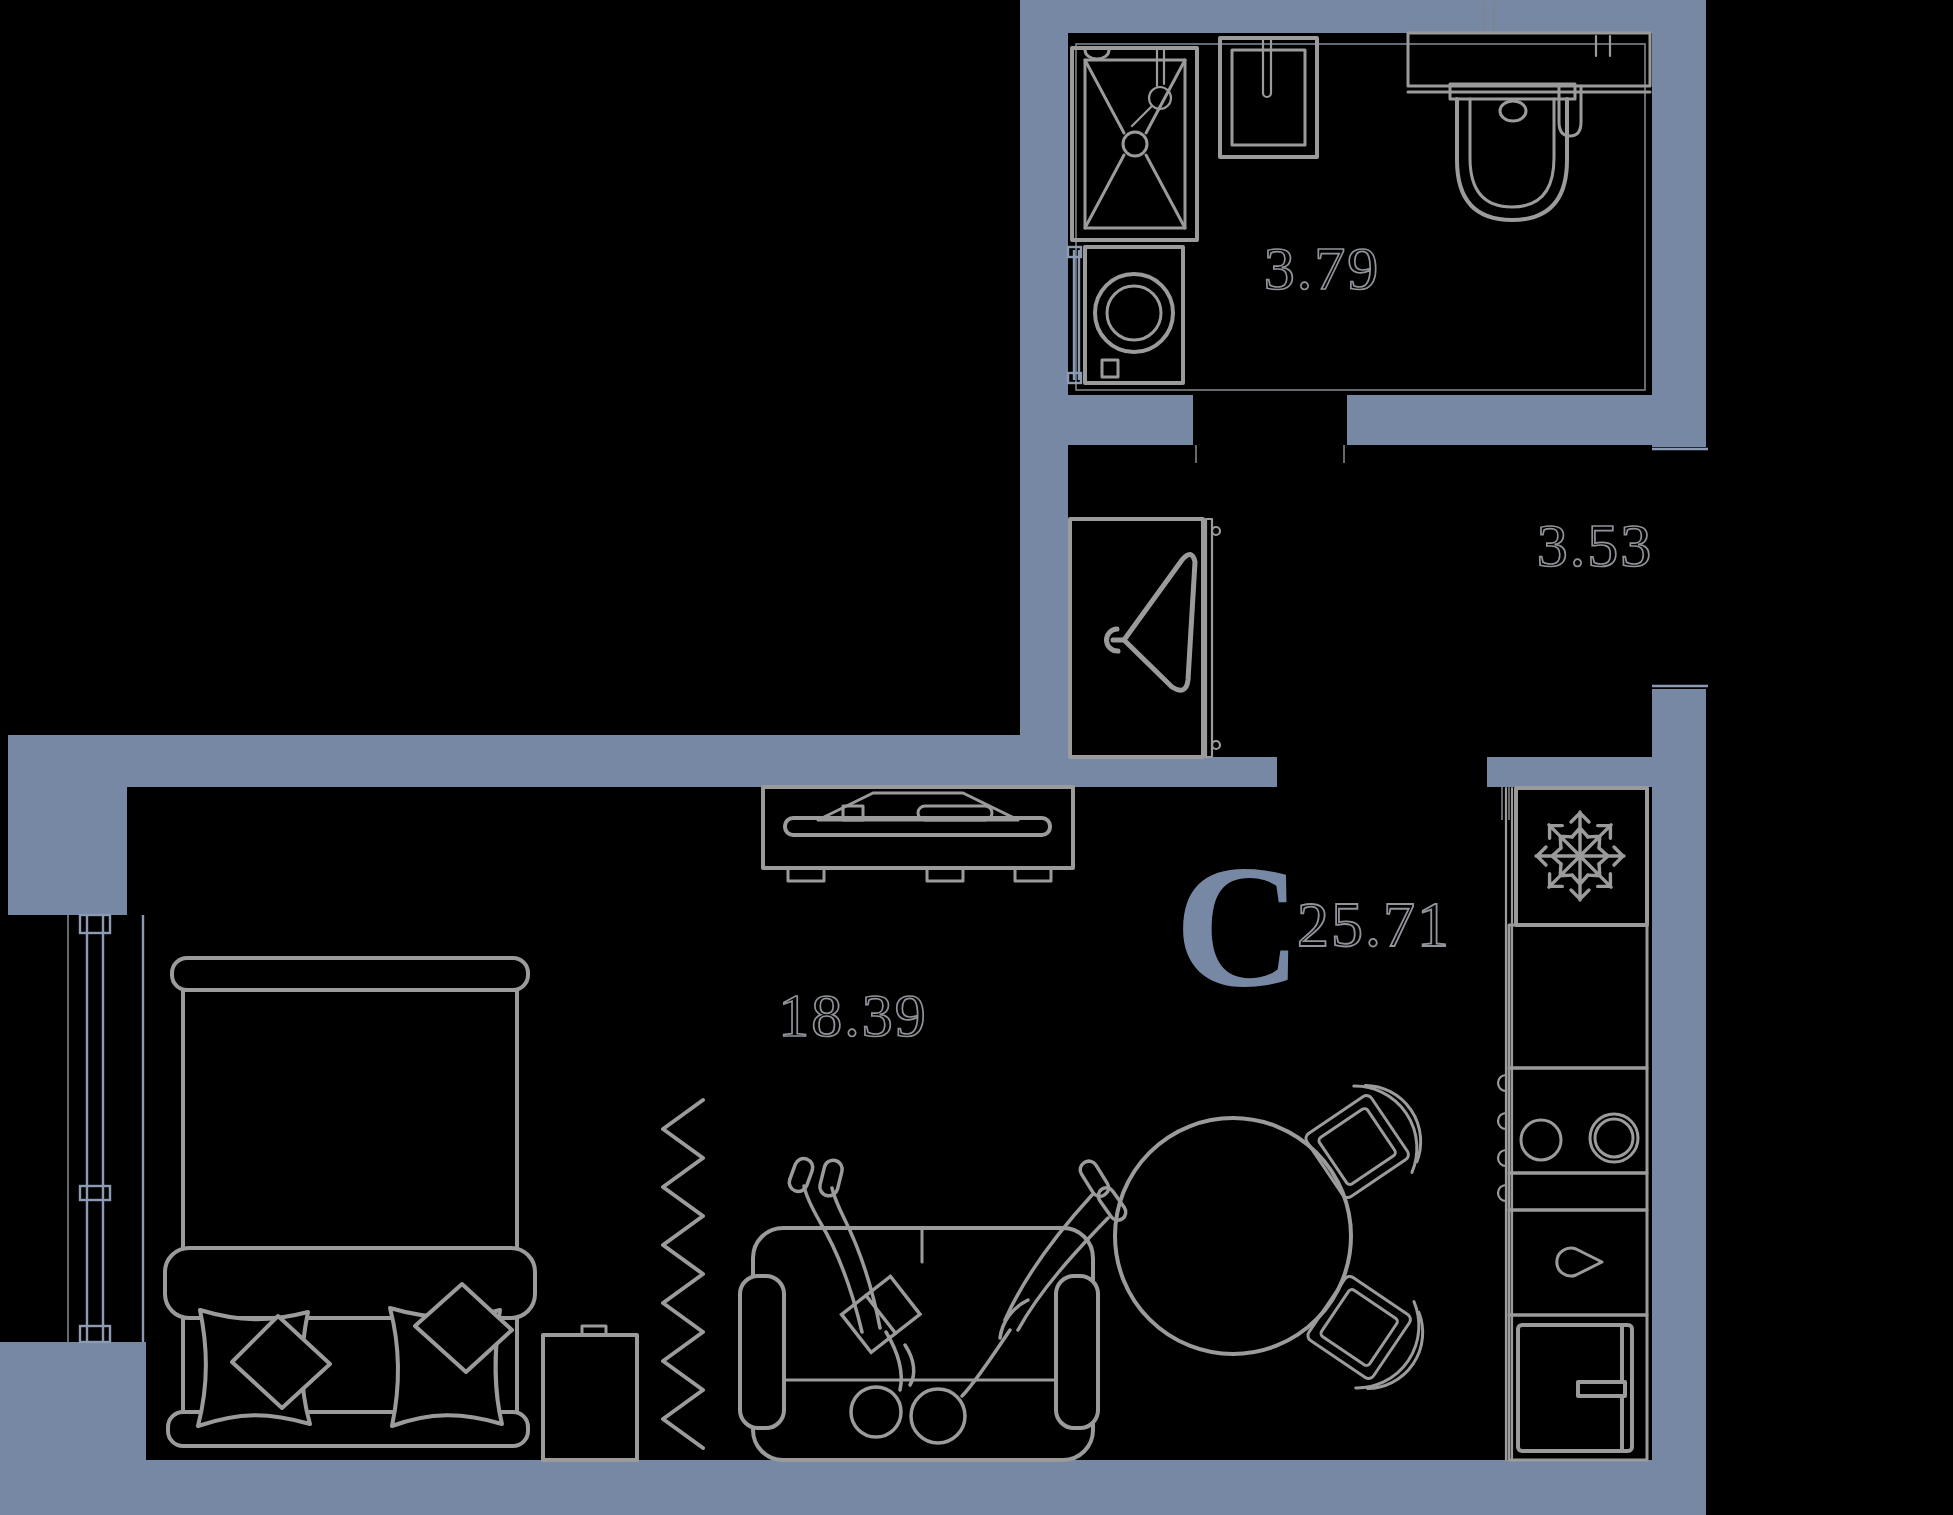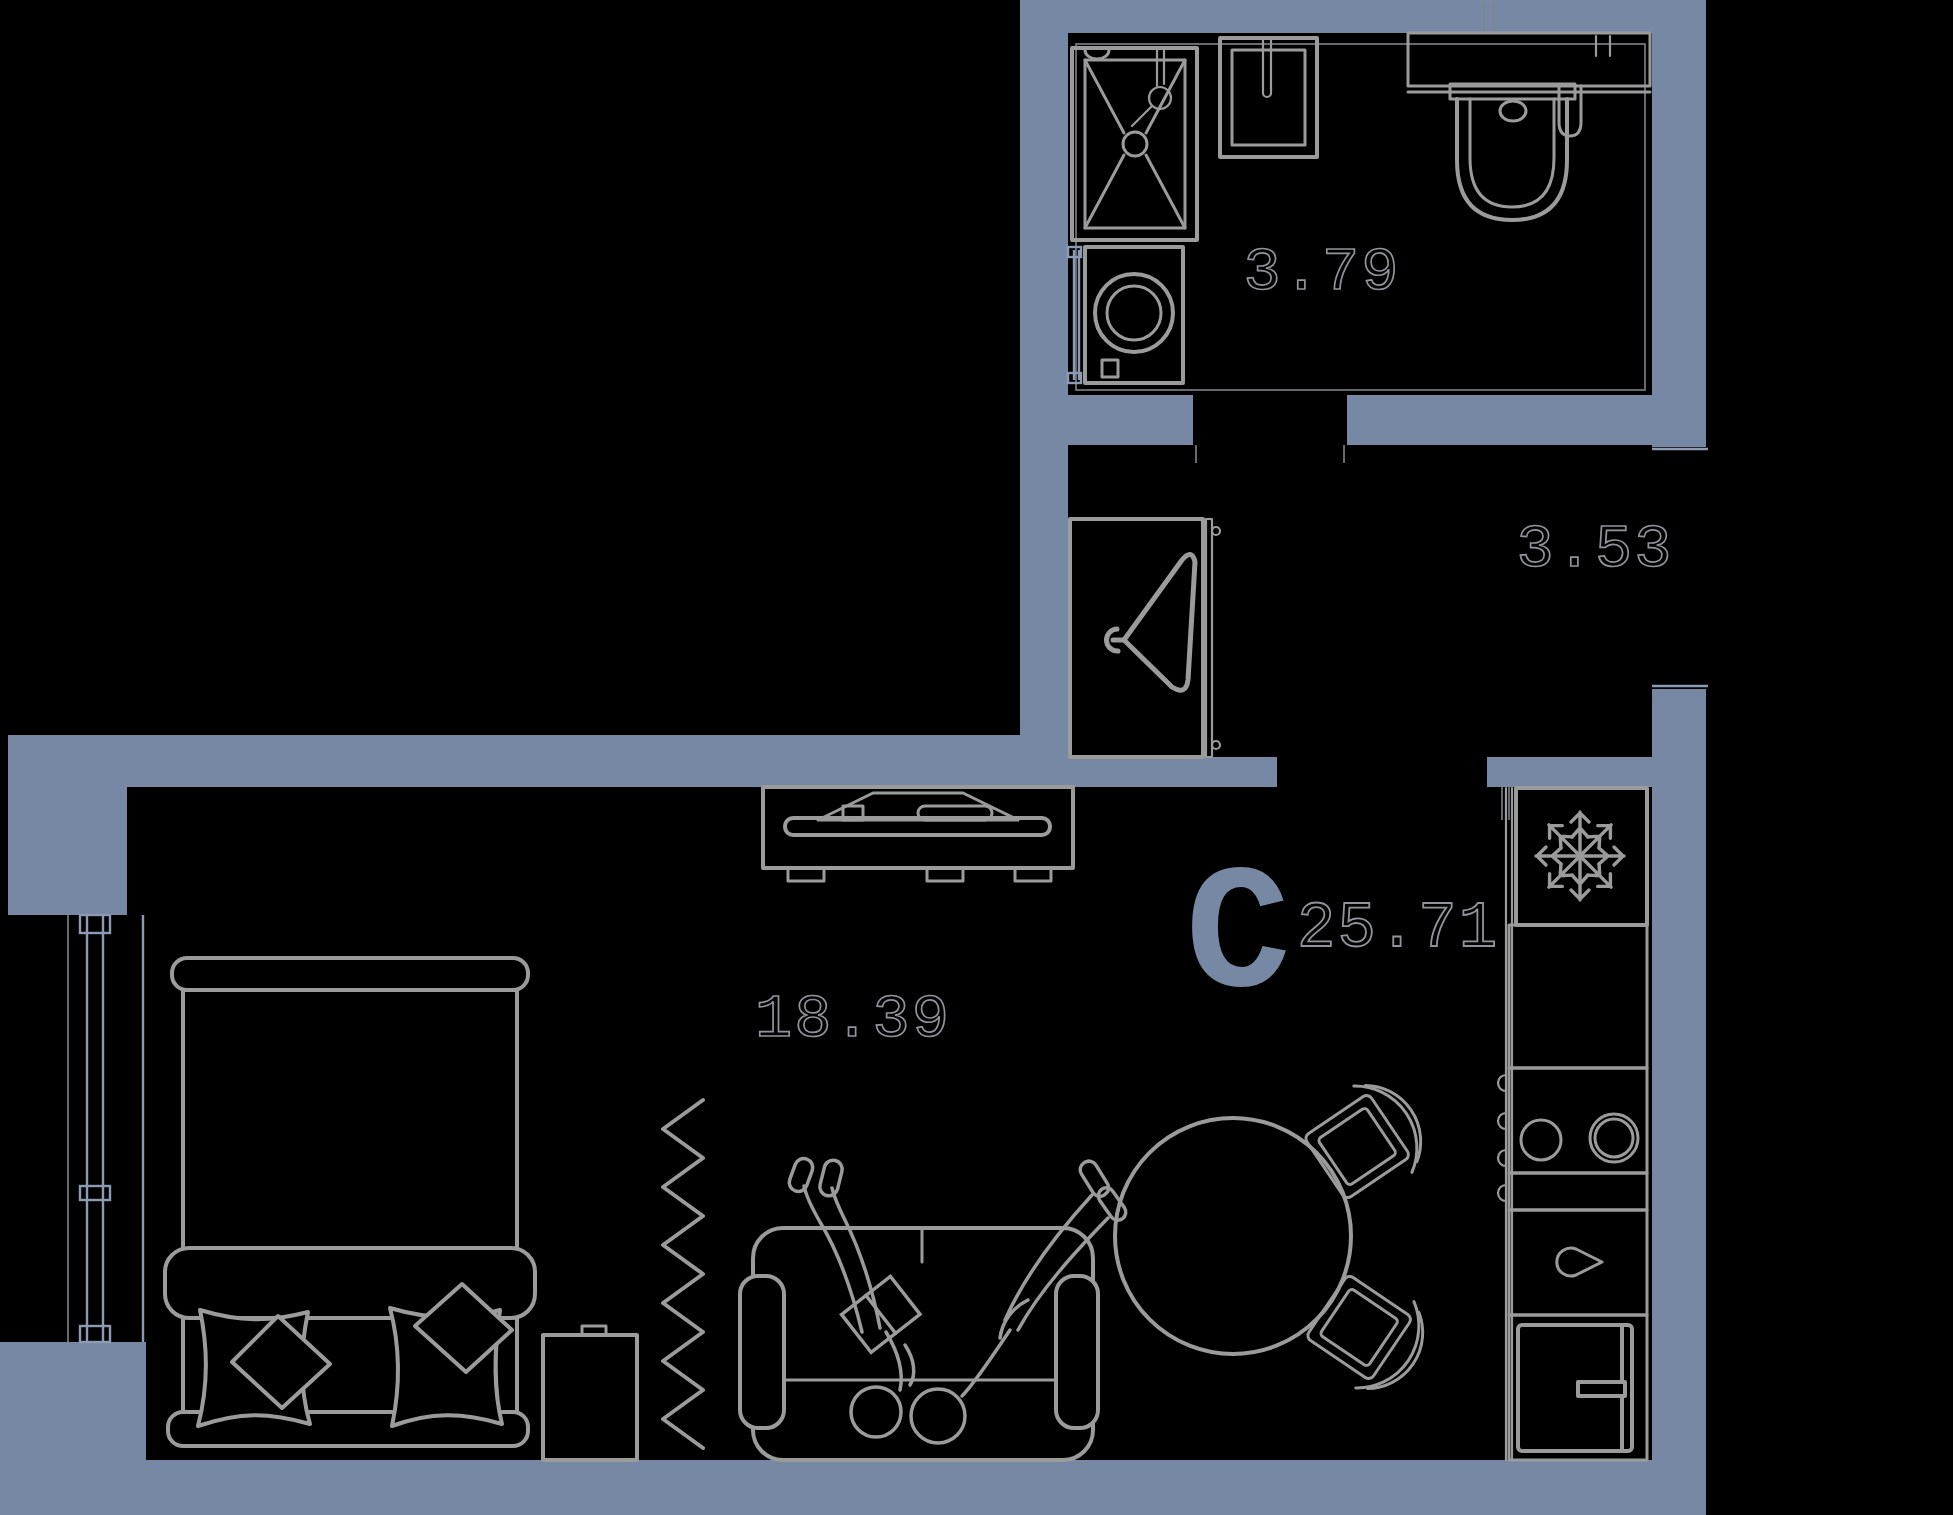--- a/index.html
+++ b/index.html
@@ -1,17 +1,17 @@
 <!DOCTYPE html>
 <html style="--bg: #000000; --wall: #7688A3; --line: #9B9B9B; --thin: #8C9BB3; --label: #909399;"><head>
 <meta charset="utf-8">
 <style>
   html,body{margin:0;padding:0;background:#000;}
   .stage{width:1953px;height:1515px;position:relative;background:var(--bg,#000);overflow:hidden;
-         font-family:Liberation Mono, monospace;}
+         font-family:Liberation Serif, serif;}
   svg{display:block}
   .wall{fill:var(--wall,#7688A3);stroke:none}
   .fur{fill:none;stroke:var(--line,#9B9B9B);stroke-width:4;stroke-linejoin:round;stroke-linecap:round}
   .fur3{fill:none;stroke:var(--line,#9B9B9B);stroke-width:3;stroke-linejoin:round;stroke-linecap:round}
   .fur2{fill:none;stroke:var(--line,#9B9B9B);stroke-width:2.2;stroke-linejoin:round;stroke-linecap:round}
   .solid{fill:#000;stroke:var(--line,#9B9B9B);stroke-width:4;stroke-linejoin:round;stroke-linecap:round}
   .thinb{fill:none;stroke:var(--thin,#8C9BB3);stroke-width:2.4}
   .thing{fill:none;stroke:#7F848D;stroke-width:1.6}
   .area-label{fill:none;stroke:var(--label,#909399);stroke-width:1.7;
               font-size:62px;letter-spacing:2px;text-anchor:middle}

